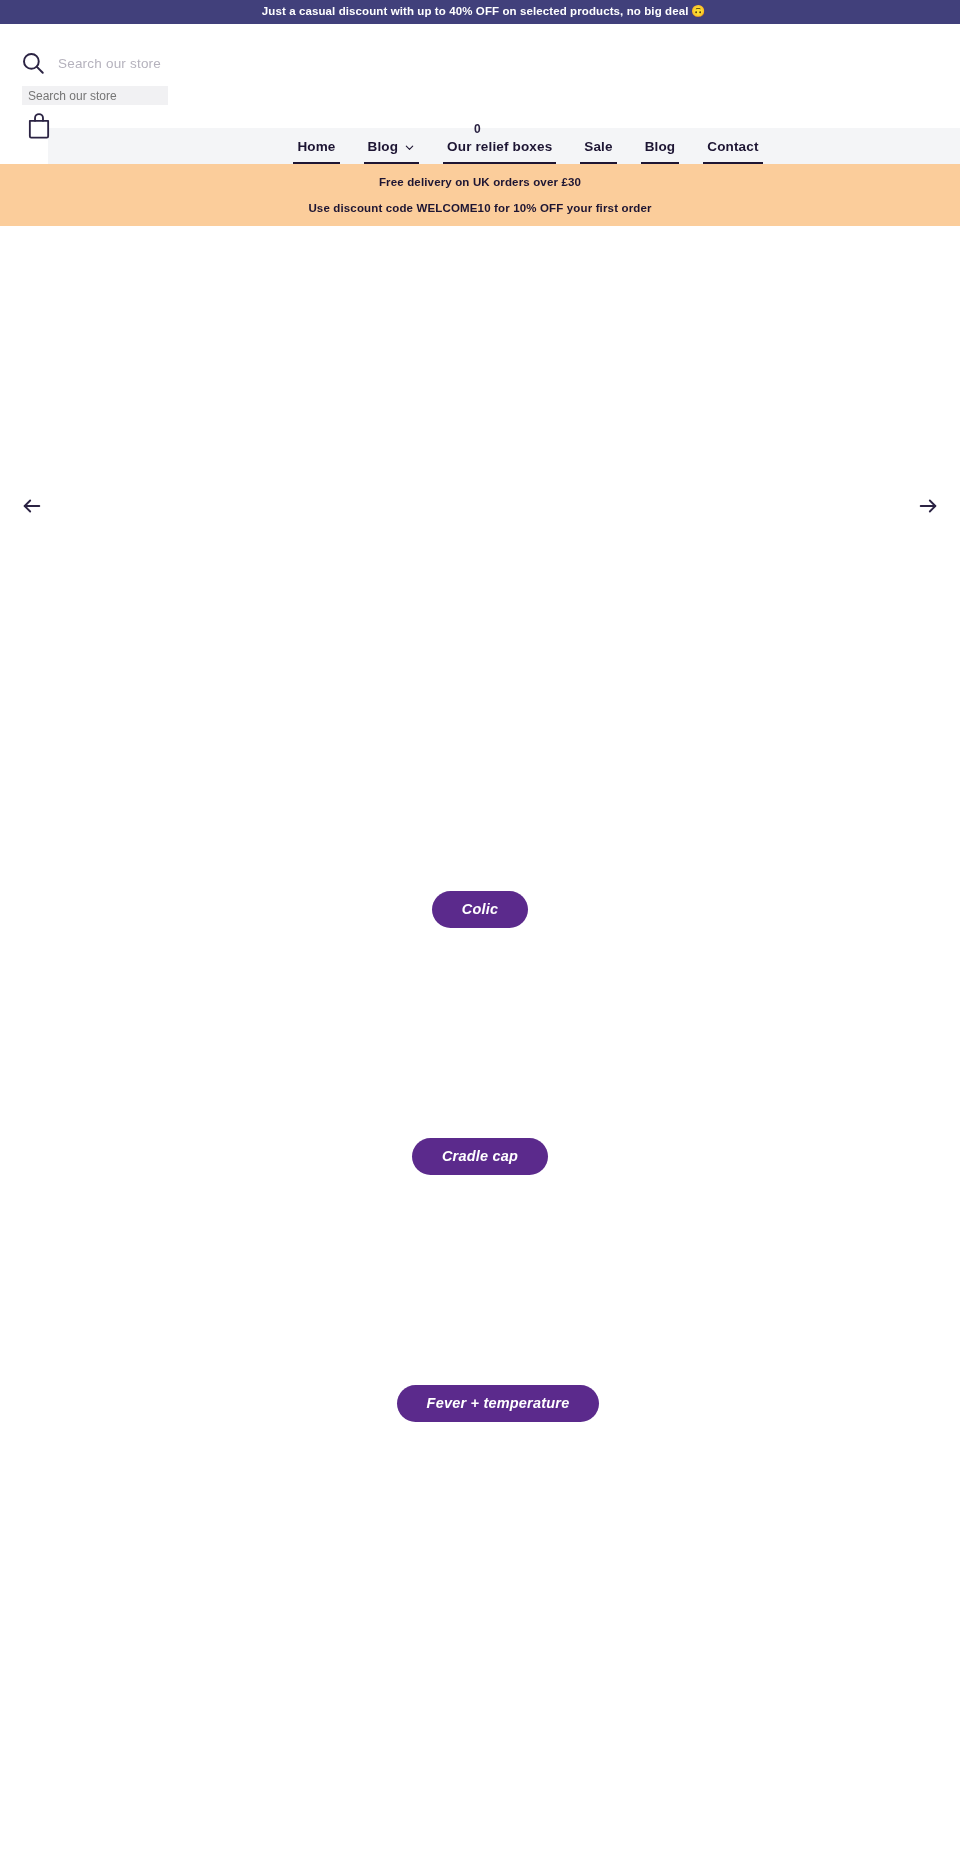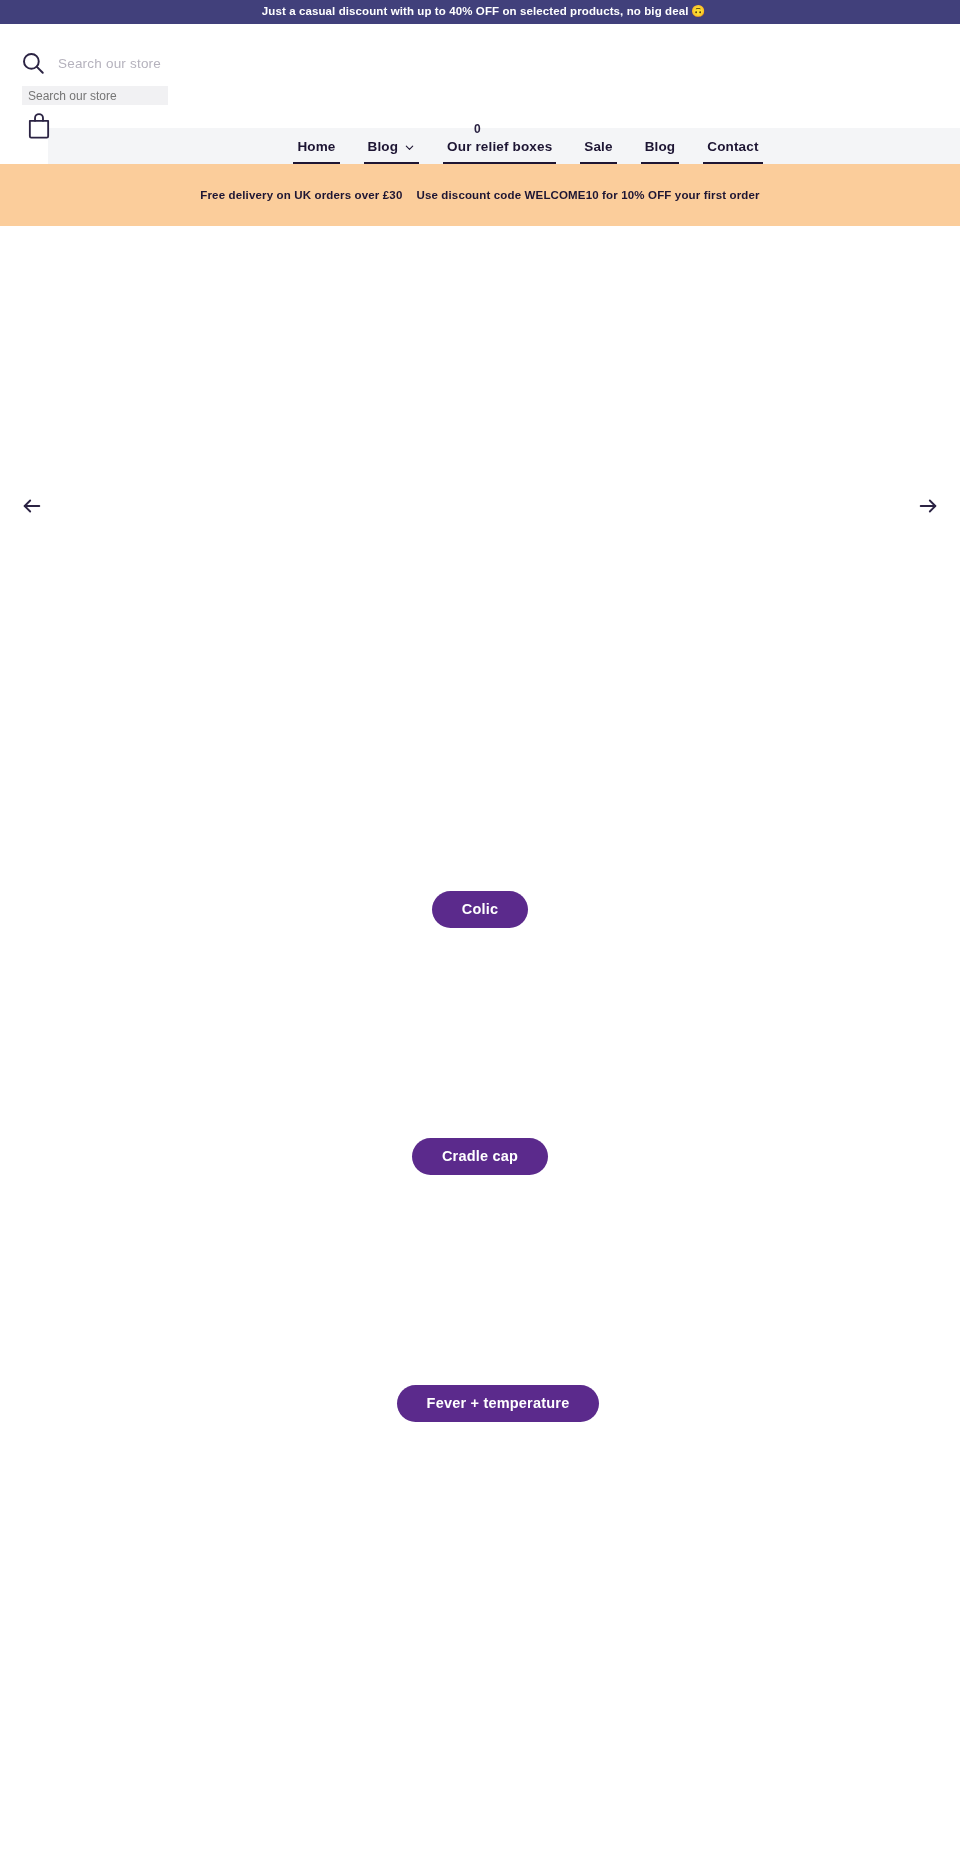--- a/index.html
+++ b/index.html
@@ -149,21 +149,21 @@
     display: inline-block;
     color: #1d1533;
   }
 
   
   .promo-band {
     background: #fbcd9b;
     width: 100%;
     height: 62px;
     display: flex;
-    flex-direction: row;
+    flex-direction: column;
     align-items: center;
     justify-content: center;
     gap: 14px;
   }
   .promo-line {
     font-size: 11.5px;
     font-weight: 700;
     color: #1d1533;
     letter-spacing: 0.15px;
     white-space: nowrap;
@@ -212,20 +212,21 @@
     border: none;
     border-radius: 999px;
     font-family: "Liberation Sans", sans-serif;
     font-size: 14.5px;
     font-weight: 700;
     letter-spacing: 0.2px;
     padding: 11px 30px;
     cursor: pointer;
     white-space: nowrap;
     line-height: 1;
+    font-style: italic;
   }
 </style>
 </head>
 <body>
 
 <div class="announcement-bar">
   <span class="announcement-text">Just a casual discount with up to 40% OFF on selected products, no big deal 🙃</span>
 </div>
 
 <header class="site-header">

